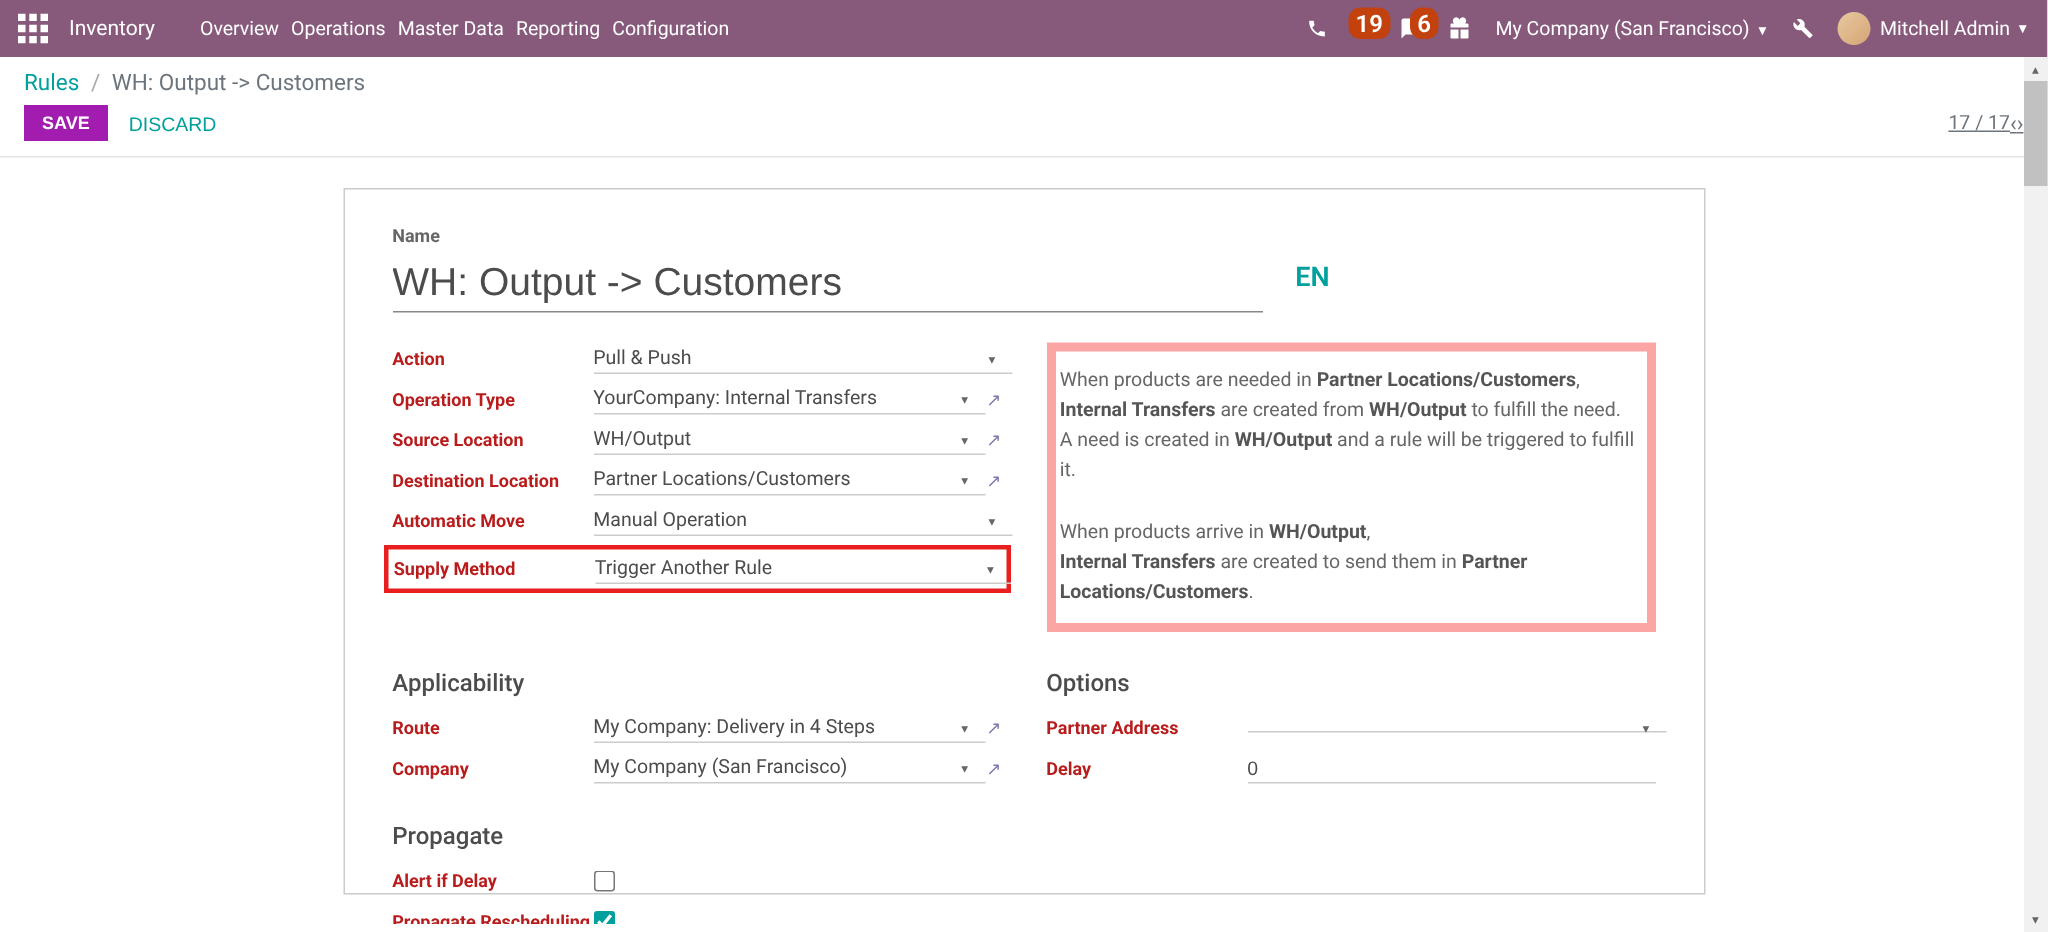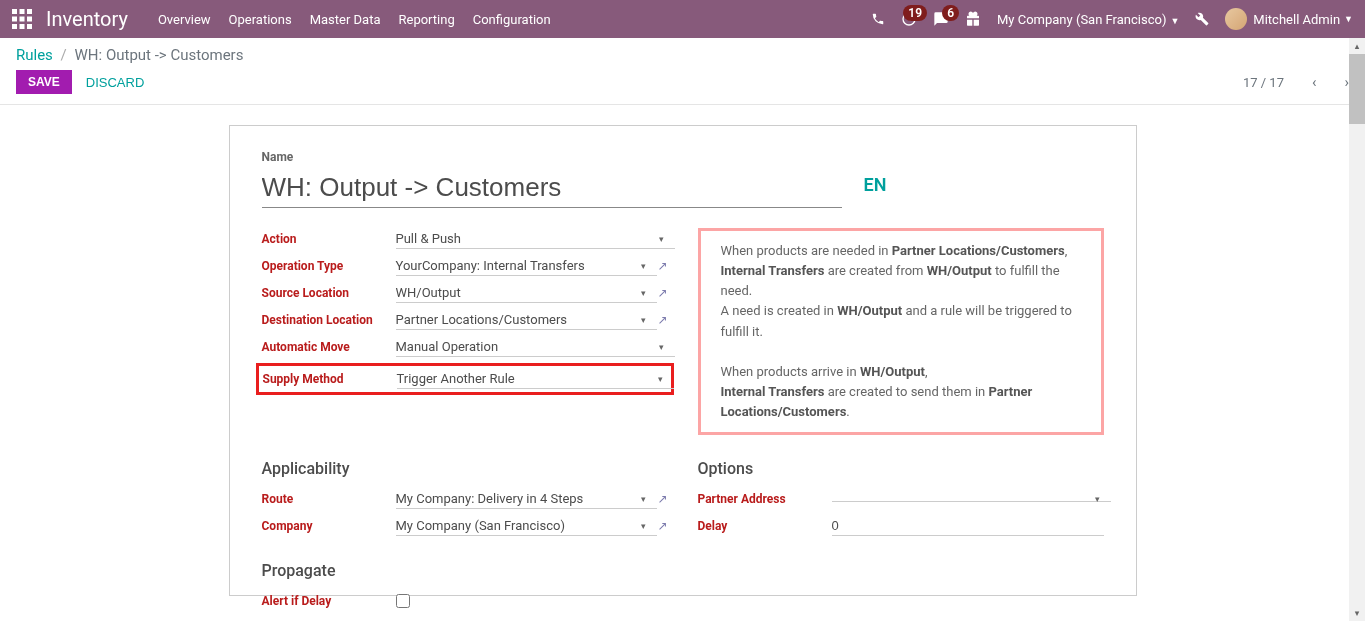--- a/index.html
+++ b/index.html
@@ -1,38 +1,38 @@
 <!DOCTYPE html>
 <html><head>
 <meta charset="utf-8">
 <style>
   * { box-sizing: border-box; margin: 0; padding: 0; }
   body { font-family: -apple-system, BlinkMacSystemFont, "Segoe UI", Roboto, "Helvetica Neue", Arial, sans-serif; font-size: 13px; color: #4c4c4c; background: #fff; overflow: hidden; }
   
   .topnav { background: #875a7b; height: 38px; display: flex; align-items: center; color: #fff; padding: 0 12px; }
   .topnav .apps-icon { width: 20px; height: 20px; margin-right: 14px; cursor: pointer; }
-  .topnav .brand { font-size: 20px; font-weight: 400; margin-right: 30px; }
-  .topnav .menu { display: flex; gap: 18px; }
+  .topnav .brand { font-size: 14px; font-weight: 400; margin-right: 30px; }
+  .topnav .menu { display: flex; gap: 8px; }
   .topnav .menu a { color: #fff; text-decoration: none; font-size: 13px; cursor: pointer; }
   .topnav .spacer { flex: 1; }
   .topnav .right { display: flex; align-items: center; gap: 16px; }
   .topnav .right .iconbtn { position: relative; cursor: pointer; display: flex; align-items: center; }
-  .topnav .badge { position: absolute; top: -6px; right: -10px; background: #7f1d1d; color: #fff; border-radius: 8px; font-size: 12px; padding: 1px 5px; font-weight: 600; }
+  .topnav .badge { position: absolute; top: -6px; right: -10px; background: #c2410c; color: #fff; border-radius: 8px; font-size: 16px; padding: 1px 5px; font-weight: 600; }
   .topnav .company { font-size: 13px; cursor: pointer; }
   .topnav .avatar { width: 22px; height: 22px; border-radius: 50%; background: linear-gradient(135deg, #e8c8a0, #d4a574); display: inline-block; margin-right: 6px; vertical-align: middle; }
   .caret { font-size: 9px; margin-left: 4px; }
 
   .breadcrumb-bar { border-bottom: 1px solid #e5e5e5; padding: 8px 16px 10px; }
   .breadcrumb { font-size: 15px; color: #6c757d; margin-bottom: 6px; }
   .breadcrumb a { color: #00a09d; text-decoration: none; cursor: pointer; }
   .breadcrumb .sep { margin: 0 4px; color: #aaa; }
   .actionrow { display: flex; align-items: center; }
   .btn-save { background: #a21caf; color: #fff; border: none; padding: 5px 12px; font-weight: 600; font-size: 12px; cursor: pointer; margin-right: 14px; }
   .btn-discard { color: #00a09d; font-size: 13px; cursor: pointer; background: none; border: none; }
-  .pager { margin-left: auto; color: #6c757d; font-size: 13px; display: flex; align-items: center; gap: 28px; }
+  .pager { margin-left: auto; color: #6c757d; font-size: 13px; display: flex; align-items: center; gap: 0; text-decoration: underline; }
   .pager .nav { cursor: pointer; font-size: 15px; color: #6c757d; }
 
   .sheet-wrap { display: flex; justify-content: center; padding: 20px 0; height: calc(621px - 110px); overflow-y: auto; }
   .sheet { width: 908px; background: #fff; border: 1px solid #ccc; padding: 24px 32px; position: relative; }
 
   .label-name { font-size: 12px; font-weight: 700; color: #666; }
   .titlefield { font-size: 26px; font-weight: 500; color: #4c4c4c; border: none; border-bottom: 1px solid #888; width: 580px; padding: 4px 0; margin: 4px 0 20px; }
   .lang-tag { color: #00a09d; font-size: 18px; font-weight: 600; position: absolute; left: 634px; top: 48px; cursor: pointer; }
 
   .cols { display: flex; gap: 30px; }
@@ -40,21 +40,21 @@
 
   .frow { display: flex; align-items: center; margin-bottom: 5px; min-height: 22px; }
   .flabel { width: 134px; font-size: 12px; font-weight: 700; color: #b91c1c; flex-shrink: 0; }
   .fvalue { flex: 1; display: flex; align-items: center; }
   .sel { flex: 1; font-size: 13px; color: #4c4c4c; border: none; border-bottom: 1px solid #ccc; padding: 2px 0; background: transparent; position: relative; }
   .sel::after { content: ''; }
   .sel-caret { font-size: 9px; color: #666; margin-left: -12px; pointer-events: none; position: relative; left: -4px; }
   .extlink { color: #7c7bad; font-size: 12px; margin-left: 8px; cursor: pointer; }
   
   .hl-red { border: 3px solid #e91e1e; padding: 2px 4px; margin: 2px -6px; }
-  .hl-red-box { border: 3px solid #fca5a5; padding: 10px 20px; }
+  .hl-red-box { border: 6px solid #fca5a5; padding: 10px 3px; }
 
   .desc { font-size: 13px; color: #666; line-height: 1.55; }
   .desc b { color: #555; font-weight: 700; }
 
   .section-title { font-size: 16px; font-weight: 500; color: #5f5e97; margin: 24px 0 10px; }
   .section-title.first { color: #4c4c4c; }
 
   .chk { width: 14px; height: 14px; }
   .chk.checked { accent-color: #00a09d; }
   .textval { font-size: 13px; color: #4c4c4c; border: none; border-bottom: 1px solid #ccc; padding: 2px 0; width: 100%; background: transparent; }

